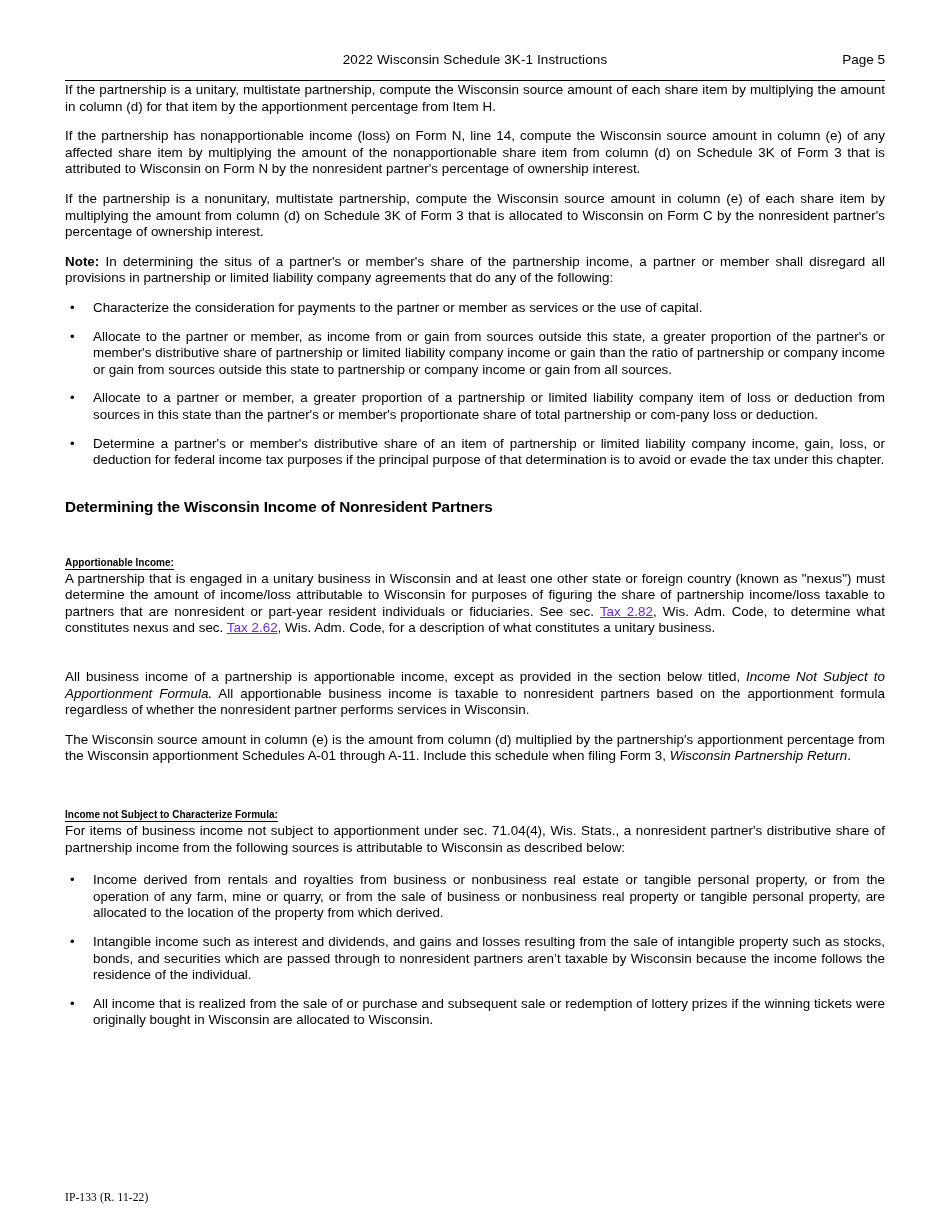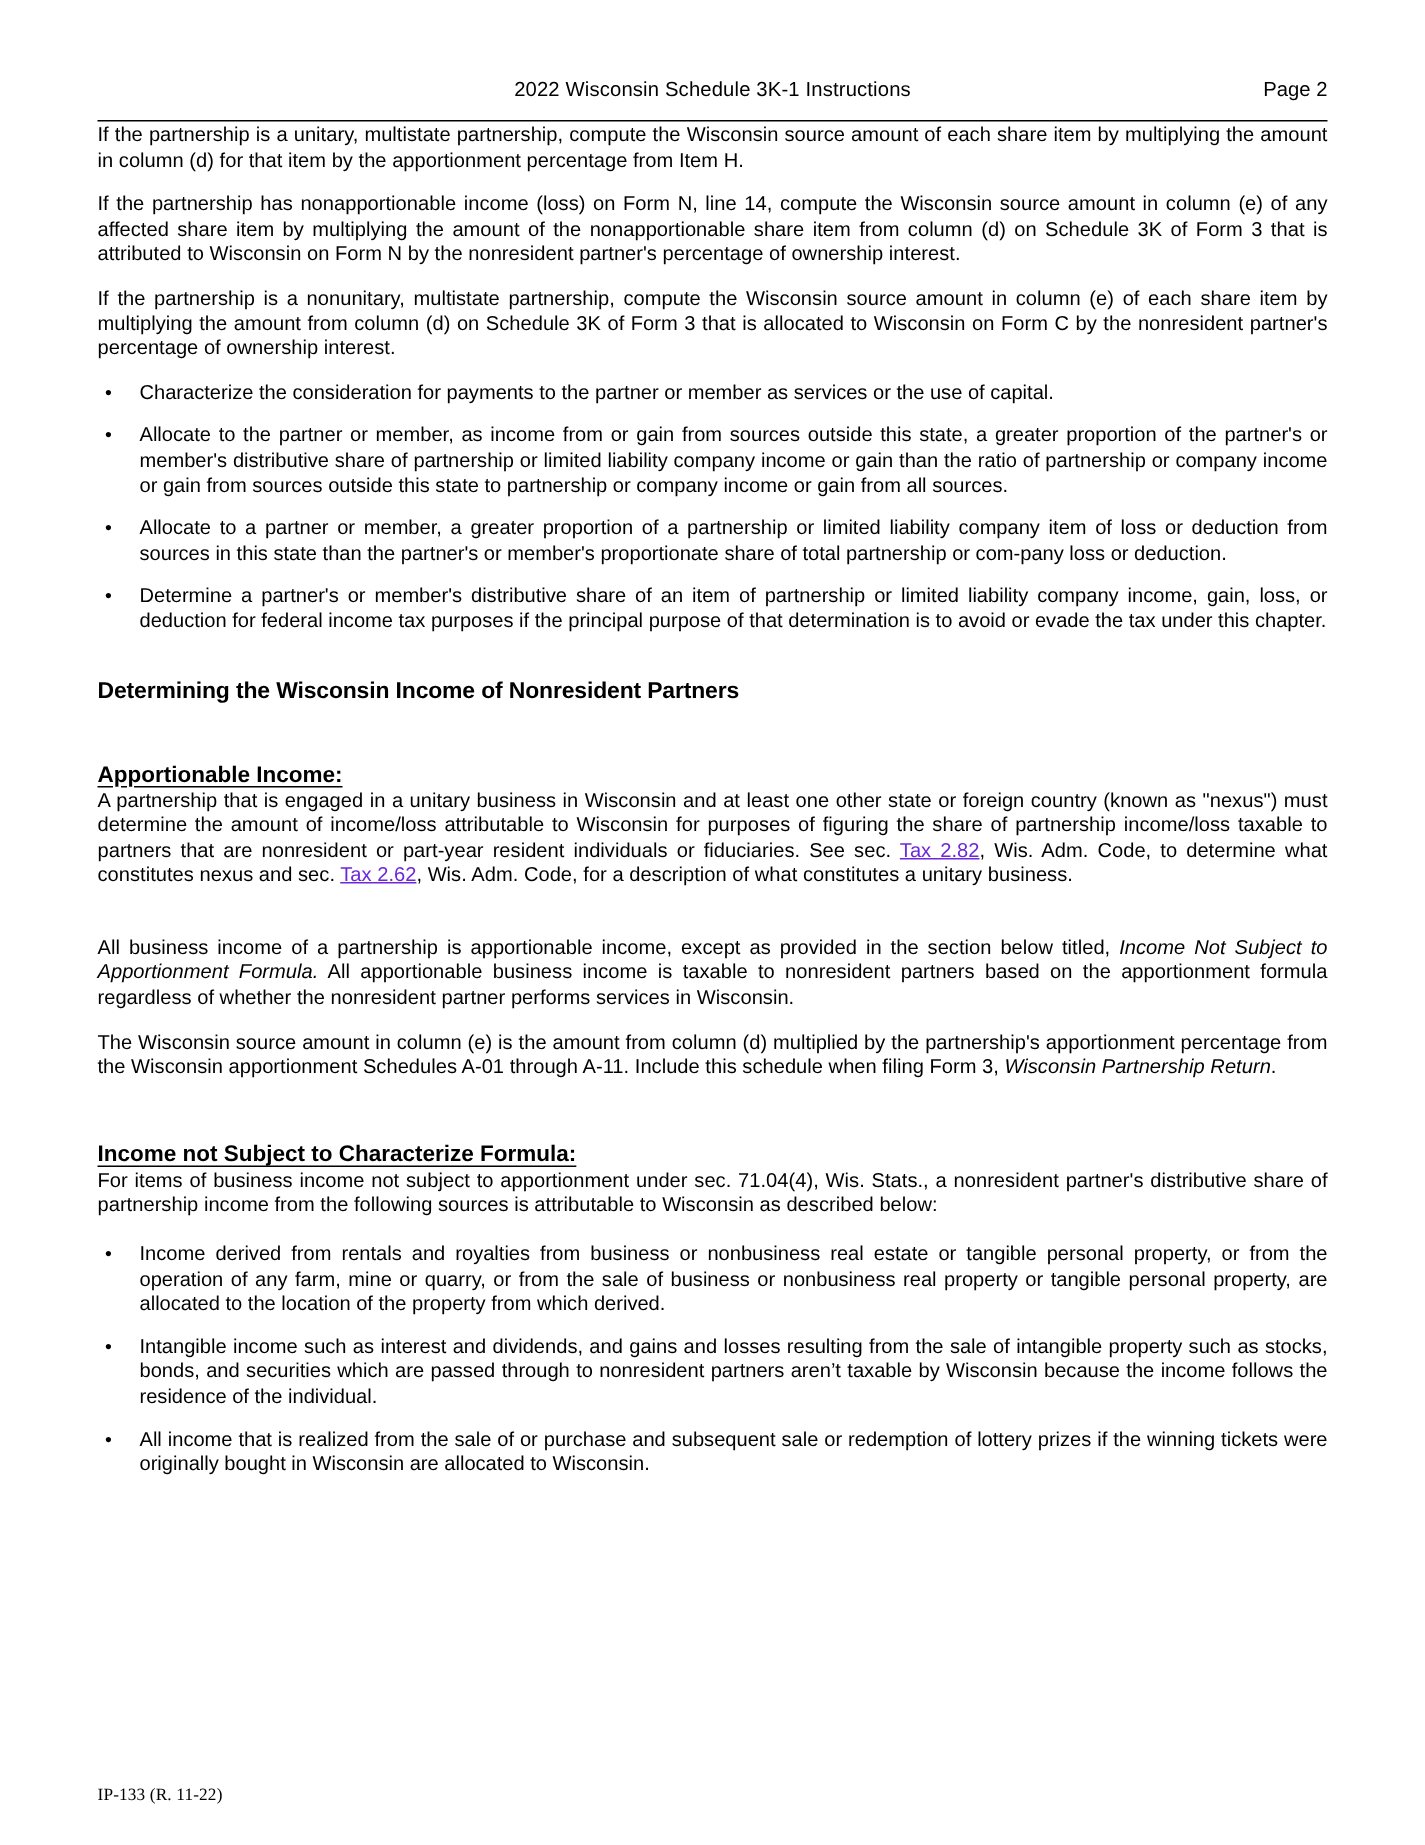--- a/index.html
+++ b/index.html
@@ -91,21 +91,21 @@
   
   h2.section-heading {
     margin: 28px 0 0 0;
     font-size: 15.3px;
     line-height: 19px;
     font-weight: bold;
     letter-spacing: -0.1px;
   }
   h3.sub-heading {
     margin: 19px 0 0 0;
-    font-size: 15px;
+    font-size: 10px;
     line-height: 17px;
     font-weight: bold;
     text-decoration: underline;
     text-underline-offset: 2.5px;
     display: inline-block;
   }
   .sub-heading-wrap { margin: 19px 0 0 0; }
   .after-heading { margin-top: 20px; }
 
   
@@ -147,31 +147,34 @@
 </head>
 <body>
 
 <div class="page">
 
   <div class="content">
 
     <div class="page-header">
       <div class="header-row">
         <div class="header-title">2022 Wisconsin Schedule 3K-1 Instructions</div>
-        <div class="header-page">Page 2</div>
+        <div class="header-page">Page 5</div>
       </div>
       <div class="header-rule"></div>
     </div>
 
     <p class="body first-para">If the partnership is a unitary, multistate partnership, compute the Wisconsin source amount of each share item by multiplying the amount in column (d) for that item by the apportionment percentage from Item H.</p>
 
     <p class="body">If the partnership has nonapportionable income (loss) on Form N, line 14, compute the Wisconsin source amount in column (e) of any affected share item by multiplying the amount of the nonapportionable share item from column (d) on Schedule 3K of Form 3 that is attributed to Wisconsin on Form N by the nonresident partner's percentage of ownership interest.</p>
 
     <p class="body">If the partnership is a nonunitary, multistate partnership, compute the Wisconsin source amount in column (e) of each share item by multiplying the amount from column (d) on Schedule 3K of Form 3 that is allocated to Wisconsin on Form C by the nonresident partner's percentage of ownership interest.</p>
 
+    <p class="body">
+      <b>Note:</b><span> In determining the situs of a partner's or member's share of the partnership income, a partner or member shall disregard all provisions in partnership or limited liability company agreements that do any of the following:</span>
+    </p>
 
     <ul class="bullets bullets-block">
       <li>
         <span class="dot">•</span>
         <span>Characterize the consideration for payments to the partner or member as services or the use of capital.</span>
       </li>
       <li>
         <span class="dot">•</span>
         <span>Allocate to the partner or member, as income from or gain from sources outside this state, a greater proportion of the partner's or member's distributive share of partnership or limited liability company income or gain than the ratio of partnership or company income or gain from sources outside this state to partnership or company income or gain from all sources.</span>
       </li>

